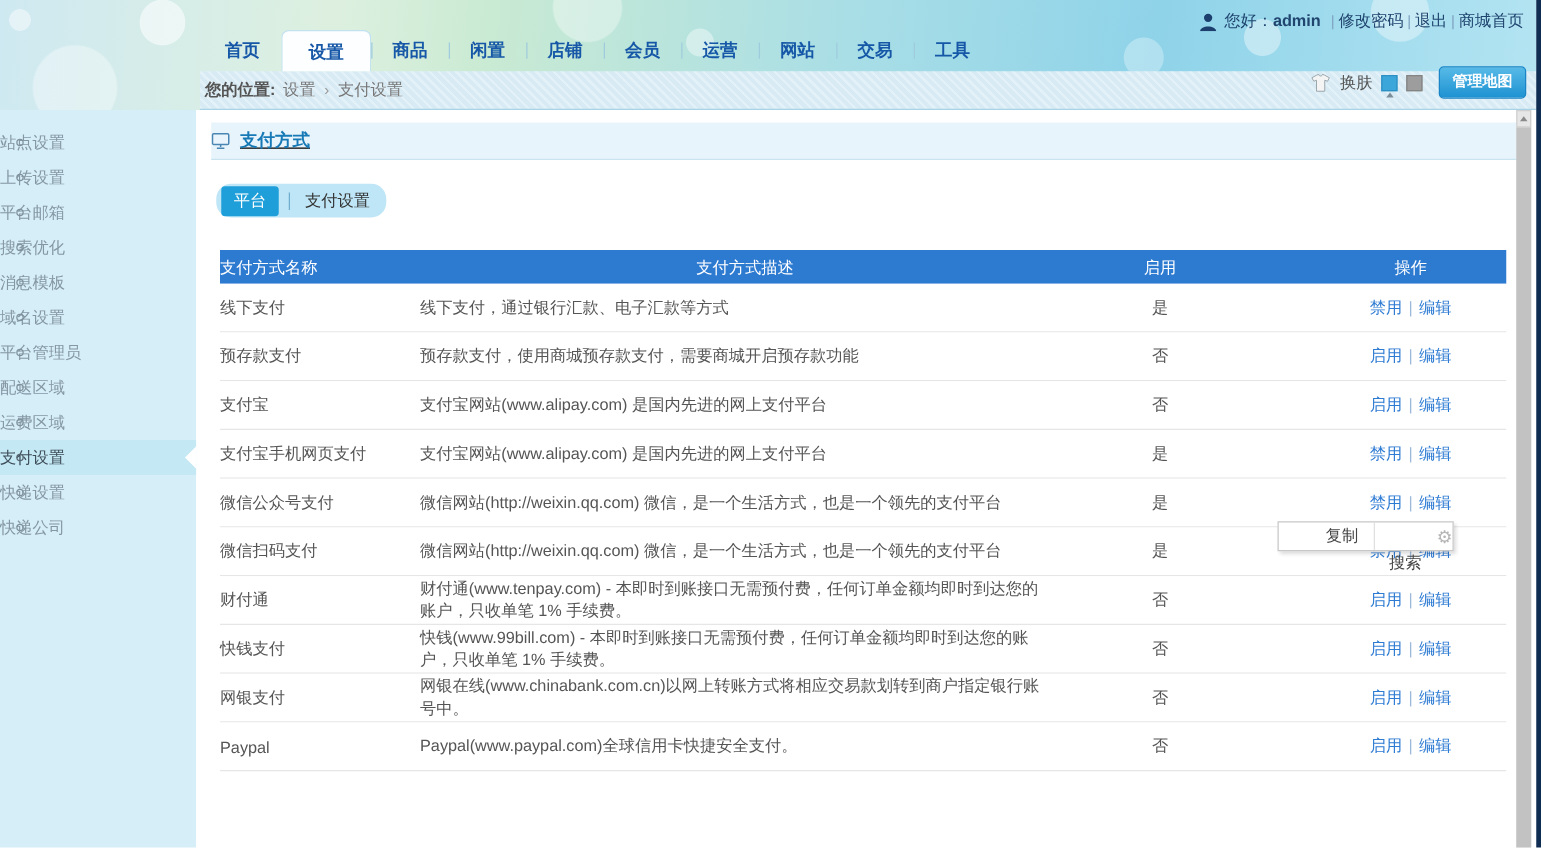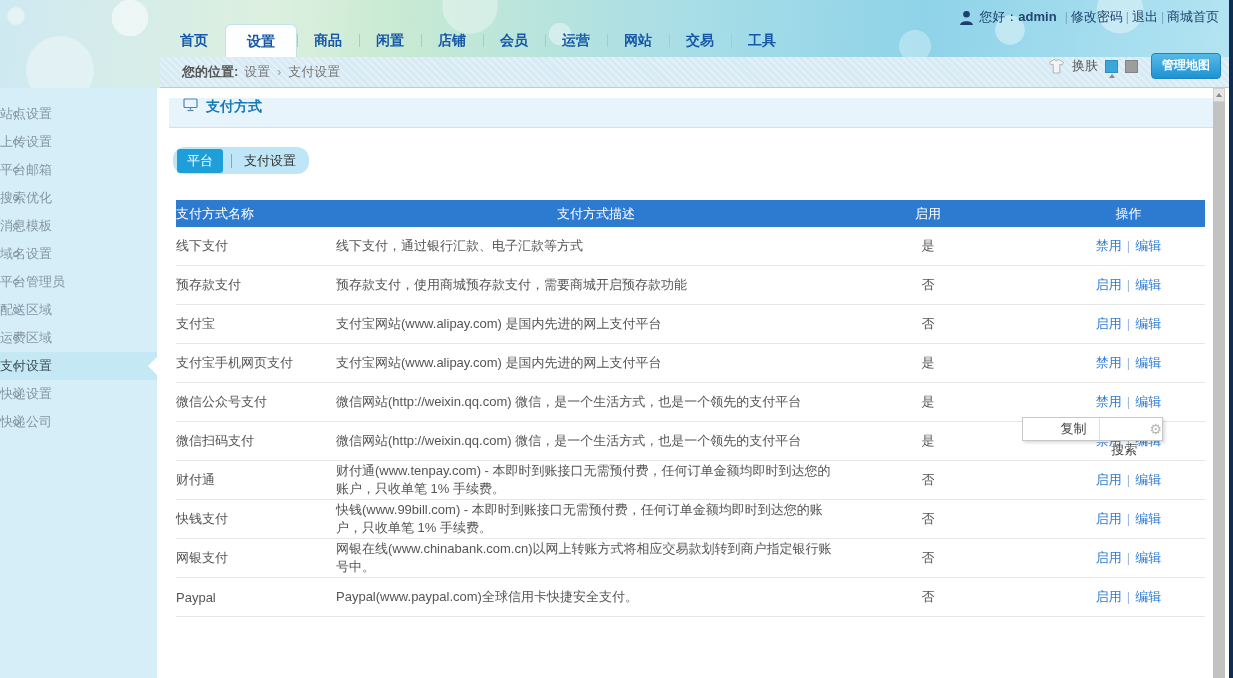--- a/index.html
+++ b/index.html
@@ -47,21 +47,21 @@
     background:#fdfeff; border:1px solid #c2e2f0; border-bottom:none;
     border-radius:6px 6px 0 0; padding:0 21px;
   }
   .nav-item.active::before { display:none; }
 
   
   .breadcrumb {
     position:absolute; left:160px; top:57px; width:1069px; height:31px;
     background:repeating-linear-gradient(45deg, rgba(255,255,255,.28) 0 2px, rgba(255,255,255,0) 2px 5px), #d8ebf5;
     border-bottom:1px solid #a8d2e5;
-    display:flex; align-items:center; padding:0 10px 0 22px; color:#666;
+    display:flex; align-items:center; padding:0 10px 0 4px; color:#666;
   }
   .bc-label { font-weight:bold; color:#555; margin-right:6px; }
   .bc-item { color:#777; cursor:pointer; }
   .bc-sep { color:#999; margin:0 7px; font-size:12px; }
   .bc-right { position:absolute; right:8px; top:0; height:18px; display:flex; align-items:center; gap:7px; }
   .skin-label { color:#555; }
   .swatch { width:13px; height:13px; cursor:pointer; position:relative; }
   .swatch.blue { background:#3ba6da; border:1px solid #2e8fc2; }
   .swatch.blue::after {
     content:''; position:absolute; left:3px; bottom:-6px; width:0; height:0;
@@ -92,21 +92,21 @@
     position:absolute; right:0; top:5px; width:0; height:0;
     border-top:9px solid transparent; border-bottom:9px solid transparent; border-right:9px solid #ffffff;
   }
 
   
   .content { position:absolute; left:157px; top:88px; right:0; bottom:0; background:#fff; }
 
   .pm-header {
     position:absolute; left:12px; right:20px; top:10px; height:30px;
     background:#e8f4fb; border-bottom:1px solid #c9e3f1;
-    display:flex; align-items:flex-start; padding-left:14px; gap:8px;
+    display:flex; align-items:center; gap:8px;text-decoration:underline;
   }
   .pm-title { color:#1779b6; font-weight:bold; font-size:14px; }
 
   .pm-tabs {
     position:absolute; left:16px; top:59px; height:27px;
     background:#bfe6f6; border-radius:12px; display:flex; align-items:center; padding:0 9px 0 4px; gap:8px;
   }
   .pm-tab-active {
     background:#1f9fd9; color:#fff; border-radius:3px; padding:3px 10px; font-size:13px; cursor:pointer;
   }

